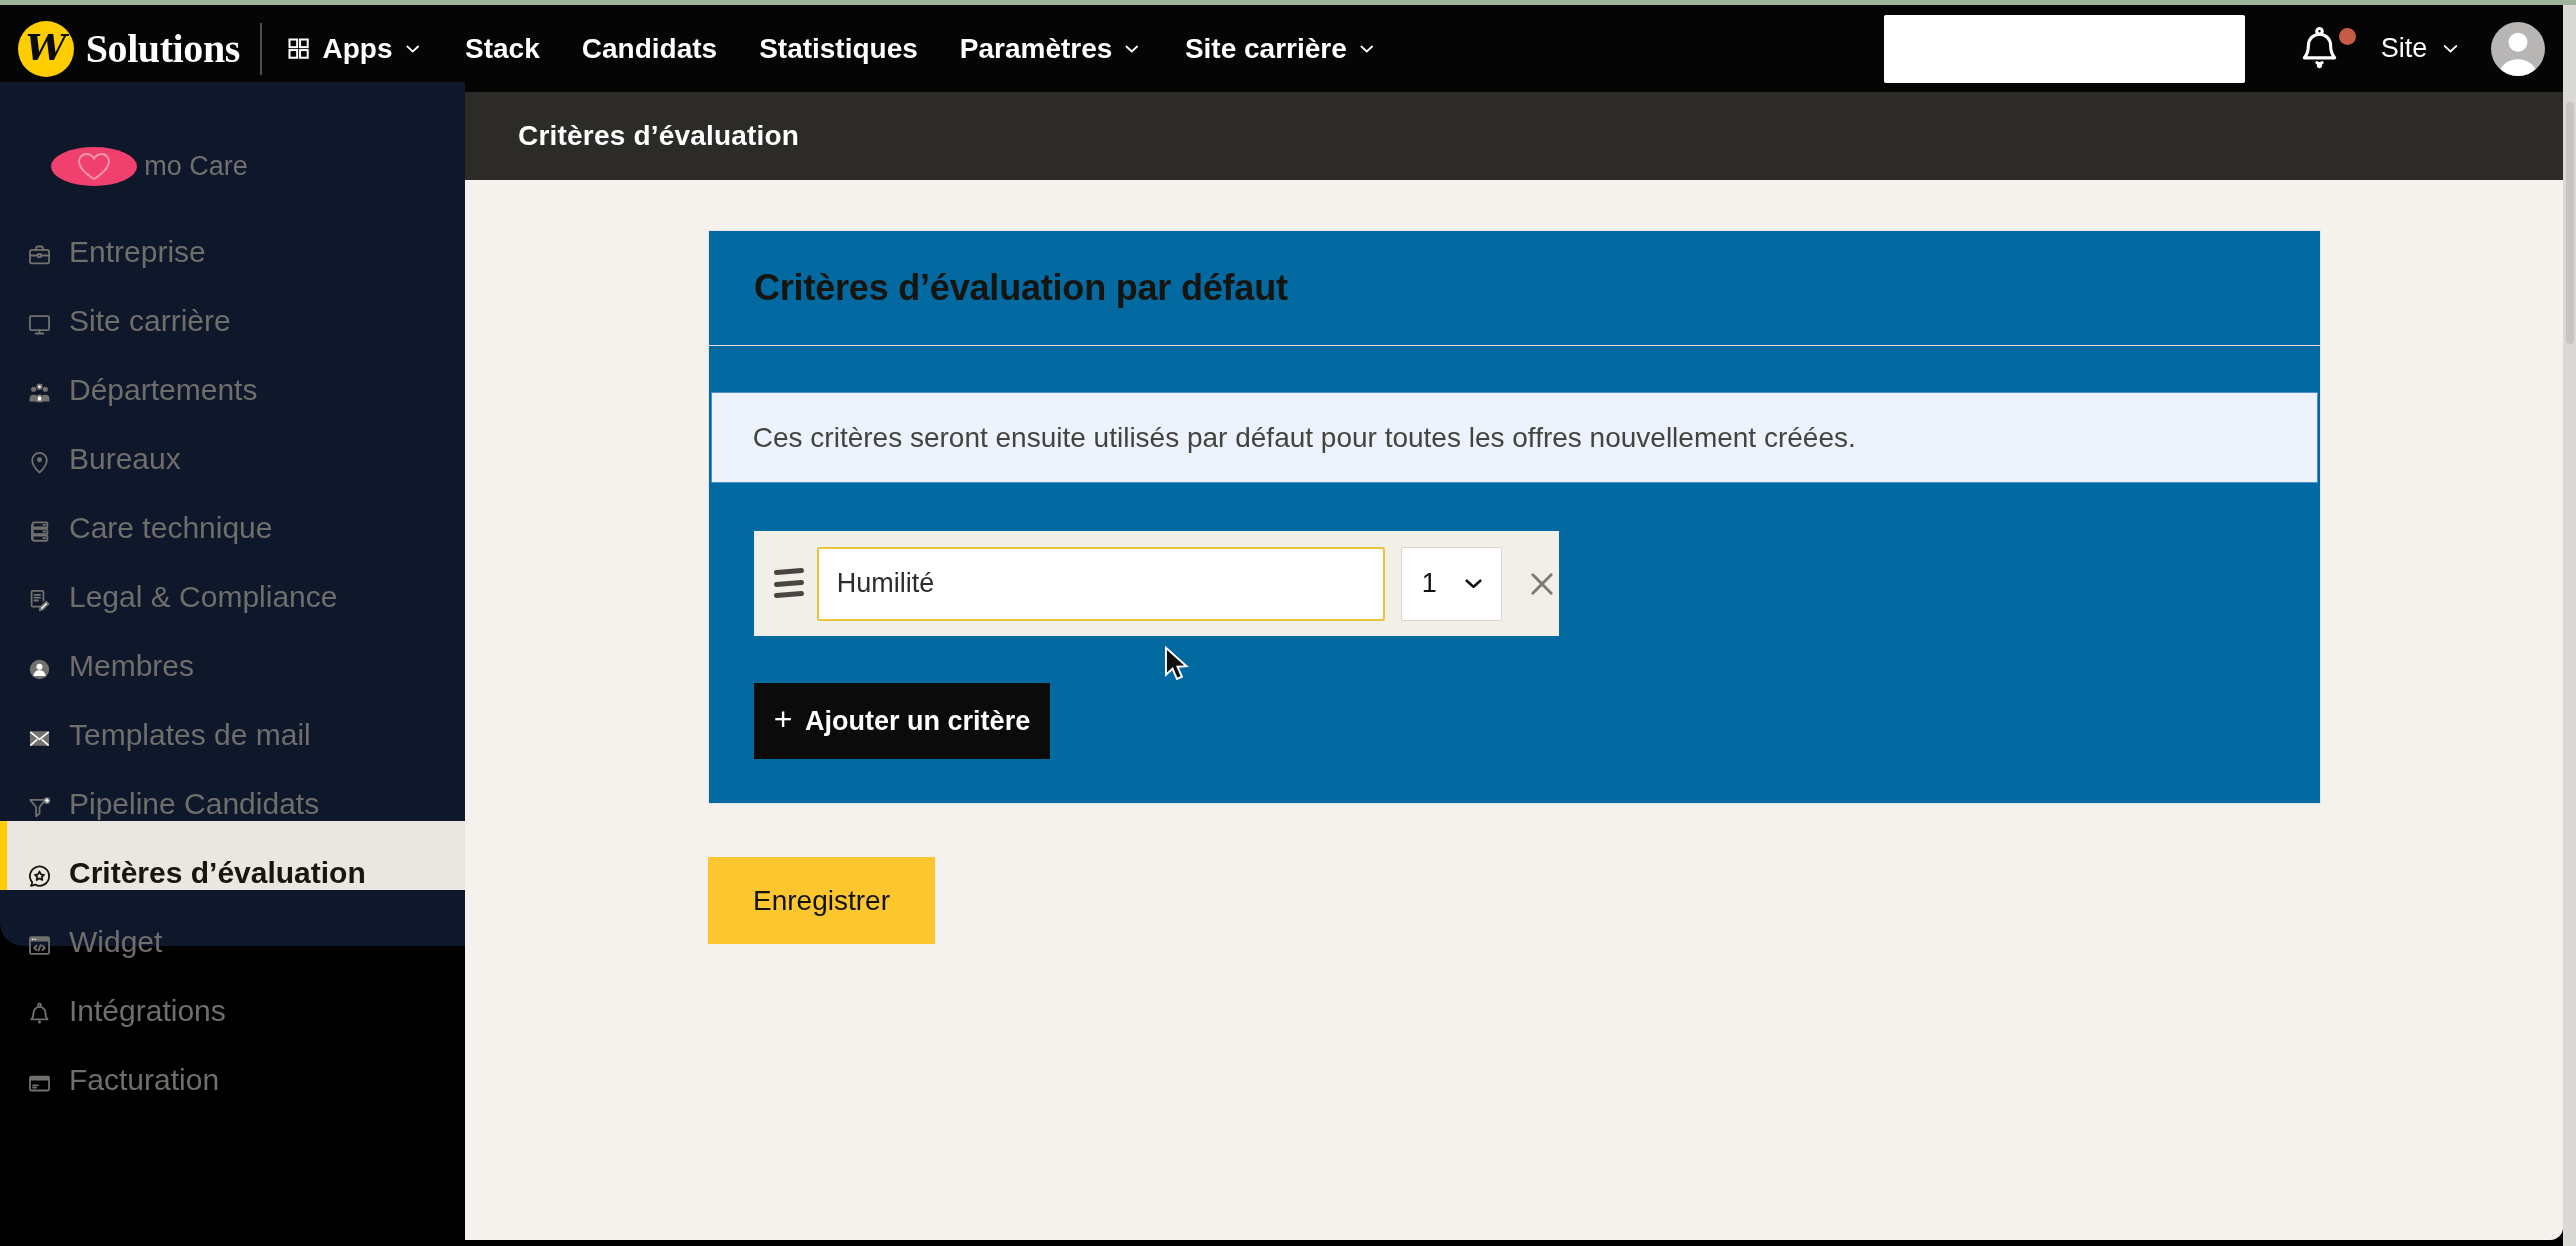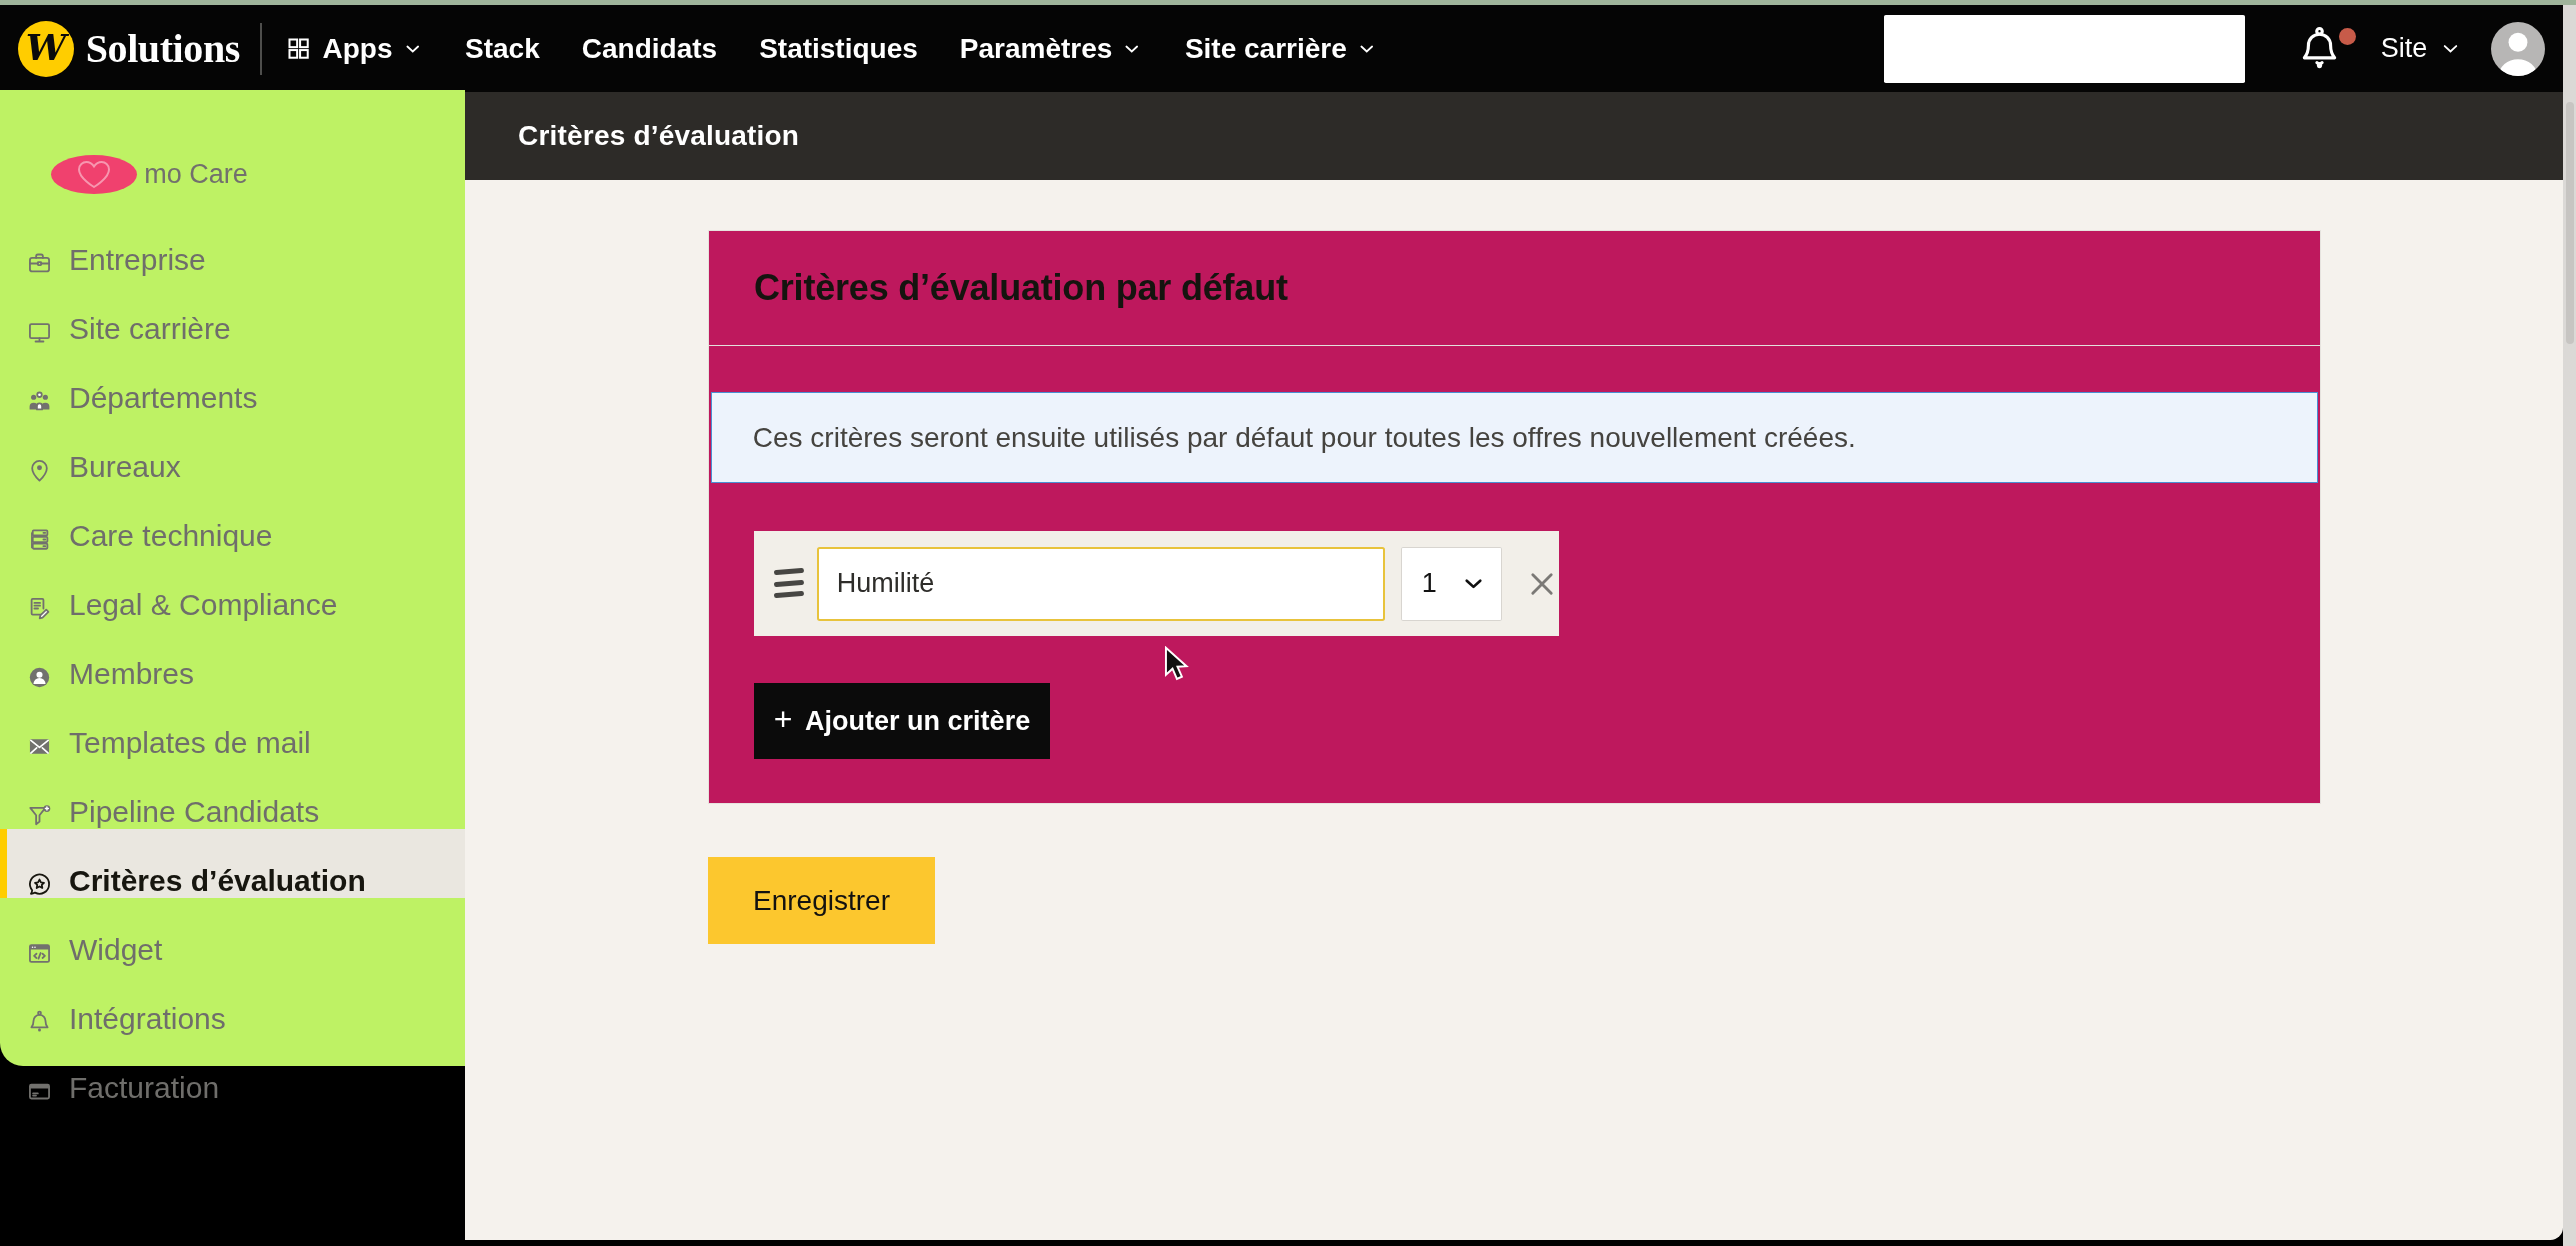--- a/index.html
+++ b/index.html
@@ -24,38 +24,38 @@
   .nav-item .grid { margin:0 10.8px 0 0; }
   .search-box { margin-left:auto; width:361px; height:68px; background:#fff; border-radius:1.8px; display:flex; align-items:center; padding-left:11.7px; }
   .search-box input { border:none; outline:none; flex:1; font-size:27px; font-family:inherit; color:#222; background:transparent; height:54px; }
   .bell-wrap { position:relative; margin-left:52px; cursor:pointer; display:flex; }
   .bell-dot { position:absolute; right:-14.4px; top:3.6px; width:17px; height:17px; border-radius:50%; background:#c75b49; }
   .aide { display:flex; align-items:center; margin-left:39px; color:#fff; font-size:27px; font-weight:500; cursor:pointer; }
   .aide svg { margin-left:11.7px; }
   .avatar { margin-left:29px; width:54px; height:54px; border-radius:50%; background:#b7b6b5; overflow:hidden; display:flex; align-items:flex-end; justify-content:center; cursor:pointer; }
 
   
-  .sidebar { position:absolute; left:0; top:90px; width:465px; height:976px; background:#bef264; border-bottom-left-radius:23px; }
+  .sidebar { position:absolute; left:0; top:82px; width:465px; height:864px; background:#0f172a; border-bottom-left-radius:23px; }
   .company-row { margin-top:63px; height:43px; display:flex; align-items:center; padding-left:51px; }
   .company-sticker { position:relative; width:86px; height:39px; border-radius:50%; background:#f0416e; flex:0 0 auto; display:flex; align-items:center; justify-content:center; }
   .company-name { margin-left:7.2px; font-size:27px; font-weight:500; color:#72706d; }
   .side-menu { margin-top:11.7px; }
   .side-item { position:relative; height:69px; display:flex; align-items:flex-end; padding-left:26px; color:#6f6e6b; font-size:30px; cursor:pointer; }
   .side-item .ic { width:27px; height:27px; margin-right:16px; flex:0 0 auto; display:flex; }
   .side-item.active { background:#eae7e0; color:#17160f; font-weight:600; }
   .side-item.active::before { content:""; position:absolute; left:0; top:0; bottom:0; width:7.2px; background:#ffcd00; }
   .ic svg { width:27px; height:27px; stroke:#72716e; fill:none; stroke-width:1.6; stroke-linecap:round; stroke-linejoin:round; }
   .side-item.active .ic svg { stroke:#17160f; }
 
   
   .page-header { position:absolute; left:465px; top:92px; width:2098px; height:88px; background:#2d2b28; display:flex; align-items:center; padding-left:53px; }
   .page-header h1 { margin:0; color:#fff; font-size:28px; font-weight:700; letter-spacing:0.2px; }
   .content { position:absolute; left:465px; top:180px; width:2098px; height:1060px; background:#f5f2ed; border-bottom-right-radius:12.6px; }
 
-  .card { position:absolute; left:243px; top:50px; width:1613px; height:574px; background:#be185d; border:0.9px solid #e6e3de; }
+  .card { position:absolute; left:243px; top:50px; width:1613px; height:574px; background:#0369a1; border:0.9px solid #e6e3de; }
   .card-title-row { height:115px; display:flex; align-items:center; padding-left:45px; border-bottom:1.8px solid #e3e0dc; }
   .card-title-row h2 { margin:0; font-size:36px; font-weight:700; color:#15140f; letter-spacing:-0.2px; }
   .info-box { margin:46px 1.8px 0 1.8px; height:91px; background:#edf3fc; border:1.8px solid #4a8fd3; display:flex; align-items:center; padding-left:41px; }
   .info-box span { font-size:28px; color:#45433f; }
 
   .criteria-row { margin:48px 0 0 45px; width:805px; height:105px; background:#f2efe9; display:flex; align-items:center; padding-left:20px; }
   .drag-handle { width:30.5px; display:flex; flex-direction:column; gap:6.3px; cursor:grab; margin-right:12.6px; }
   .drag-handle i { display:block; height:5.4px; background:#474643; border-radius:2.7px; transform:rotate(-5deg); }
   .criteria-input { width:573px; height:74px; border:2.7px solid #e8c33c; border-radius:2.7px; background:#fff; font-size:27px; font-family:inherit; color:#2e2d2a; padding:0 18px; outline:none; }
   .weight-select { margin-left:16px; width:102px; height:74px; background:#fff; border:1.8px solid #d8d5d0; border-radius:1.8px; display:flex; align-items:center; justify-content:space-between; padding:0 14.4px 0 20px; font-size:27px; color:#111; cursor:pointer; }

